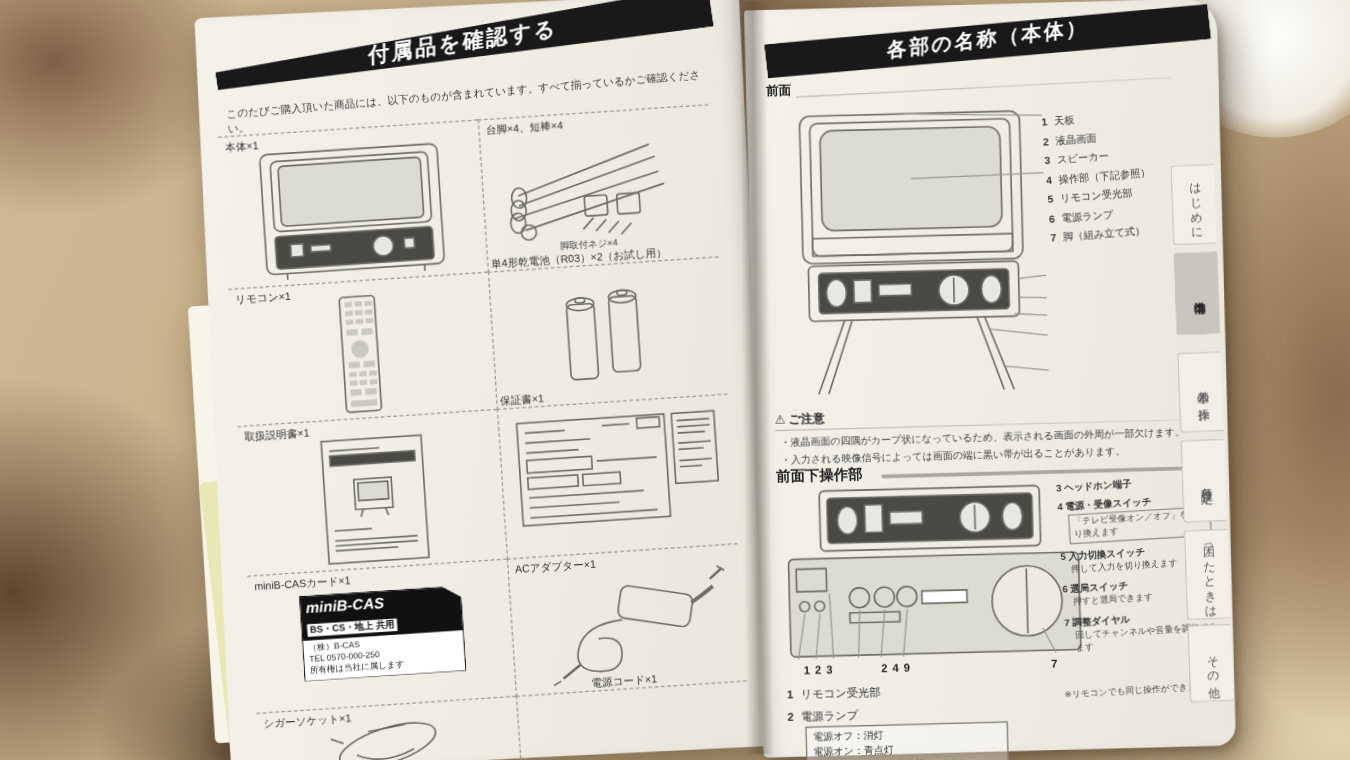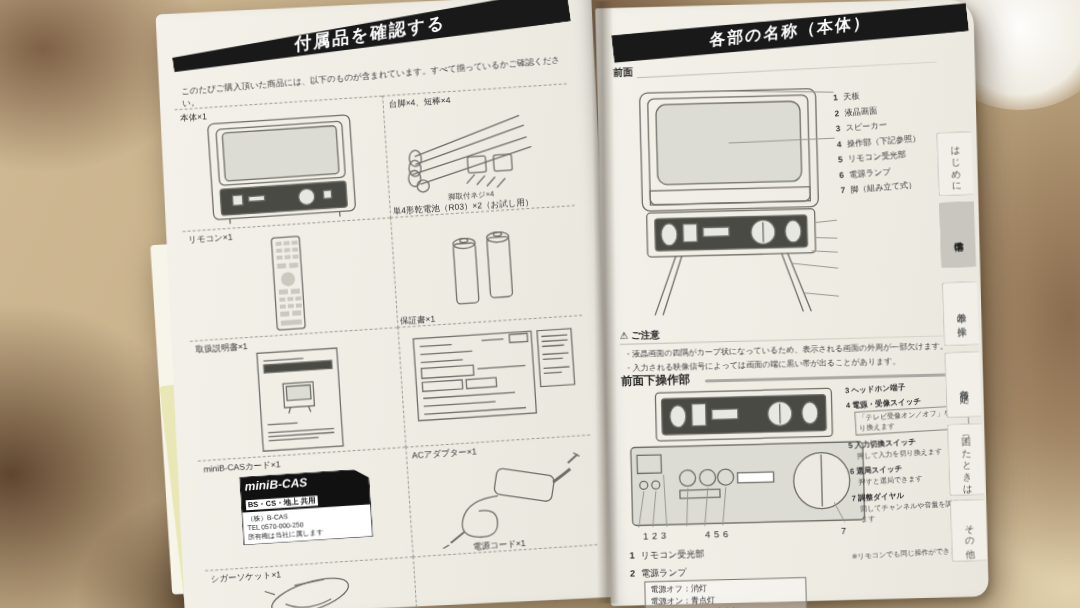--- a/index.html
+++ b/index.html
@@ -55,21 +55,21 @@
   .front-list .n{display:inline-block;width:10px;font-weight:bold;}
   .caution-title{position:absolute;font-size:9.5px;font-weight:bold;color:#222;}
   .caution{position:absolute;font-size:8px;color:#3c3c3c;line-height:1.7;}
   .panel-head{position:absolute;font-size:11.5px;font-weight:bold;color:#1e1e1e;}
   .panel-head-ul{position:absolute;height:3px;background:#a8a8a2;border-radius:2px;}
   .plist{position:absolute;left:242px;top:382px;width:122px;font-size:7.6px;color:#333;transform:rotate(-2deg);}
   .plist .pi{margin-bottom:5px;}
   .plist .pt{font-weight:bold;white-space:nowrap;}
   .plist .pn{font-size:7px;color:#474747;margin:1px 0 0 8px;line-height:1.45;}
   .plist .boxed{border:1px solid #8c8c86;padding:1px 3px;display:inline-block;}
-  .digits{position:absolute;font-size:9px;letter-spacing:4px;color:#222;}
+  .digits{position:absolute;font-size:9px;letter-spacing:4px;color:#222;font-weight:bold;}
   .blist{position:absolute;left:20px;font-size:9px;color:#2d2d2d;}
   .blist .n{font-weight:bold;margin-right:6px;}
   .lampbox{position:absolute;left:34px;top:574px;width:150px;border:1px solid #77776f;
     padding:2px 5px;font-size:8px;color:#333;line-height:1.5;background:rgba(255,255,255,.35);}
   .footnote{position:absolute;left:242px;top:548px;width:124px;font-size:7px;color:#4a4a4a;line-height:1.5;transform:rotate(-2deg);}
   .tabs{position:absolute;left:938px;top:136px;width:42px;transform:rotate(-1.5deg);}
   .tab{position:absolute;left:0;width:34px;background:#f1efe8;border:1px solid #c7c5bc;border-right:none;
     color:#555;display:flex;align-items:center;justify-content:center;
     writing-mode:vertical-rl;text-orientation:upright;font-size:9.5px;letter-spacing:1px;border-radius:3px 0 0 3px;}
   .tab.active{background:#c9c6c0;color:#222;font-weight:bold;}
@@ -351,21 +351,21 @@
             <line x1="26" y1="46" x2="22" y2="82"></line>
             <line x1="34" y1="30" x2="36" y2="82"></line>
           <line x1="58" y1="44" x2="56" y2="82"></line>
             <line x1="78" y1="44" x2="74" y2="82"></line>
             <line x1="96" y1="44" x2="92" y2="82"></line>
           <line x1="204" y1="62" x2="214" y2="82"></line>
         </g>
       </svg>
 
       <div class="digits" style="left:34px;top:524px;">123</div>
-      <div class="digits" style="left:96px;top:524px;">456</div>
+      <div class="digits" style="left:96px;top:524px;">249</div>
       <div class="digits" style="left:232px;top:524px;">7</div>
 
       <div class="blist" style="top:542px;">
         <span class="n">1</span><span>リモコン受光部</span>
       </div>
       <div class="blist" style="top:560px;">
         <span class="n">2</span><span>電源ランプ</span>
       </div>
       <div class="lampbox">
         <div>電源オフ：消灯</div>

